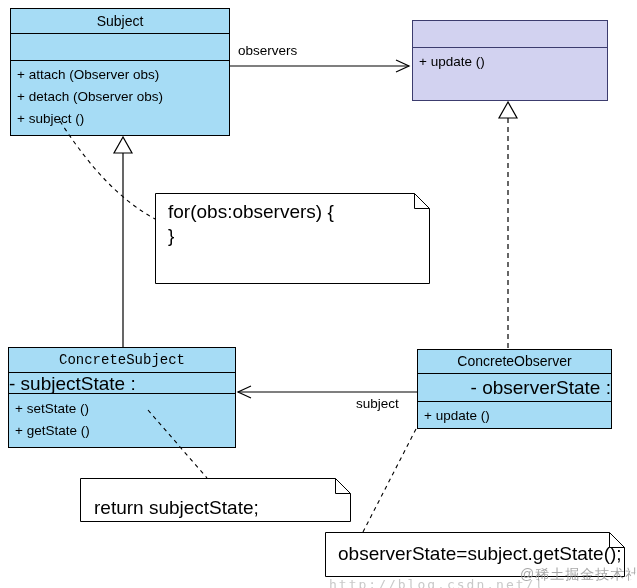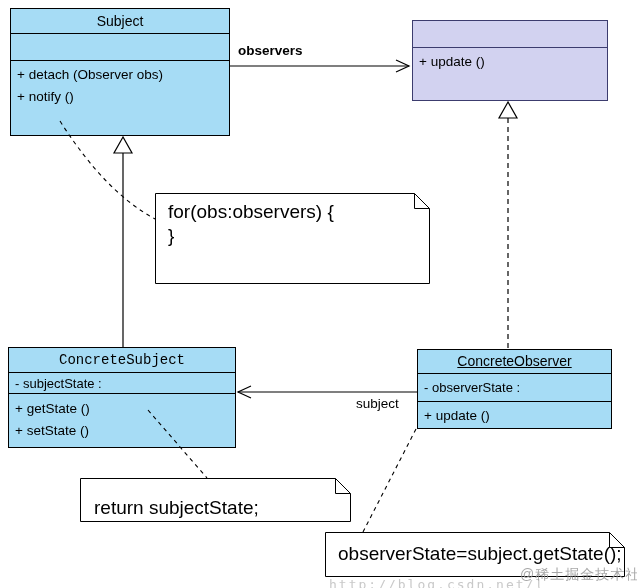--- a/index.html
+++ b/index.html
@@ -1,28 +1,28 @@
 <!DOCTYPE html>
 <html><head>
 <meta charset="utf-8">
 <style>
   html,body{margin:0;padding:0;background:#ffffff;}
   .canvas{
     position:relative;width:637px;height:588px;background:#ffffff;overflow:hidden;
-    font-family:"Liberation Sans","DejaVu Sans",sans-serif;color:#000;
+    font-family:"Liberation Sans","DejaVu Sans",sans-serif;color:#000;border-radius:24px;
   }
   .canvas *{box-sizing:border-box;}
 
   
   .uml-class{position:absolute;background:#a6dcf5;border:1px solid #000;z-index:1;}
   .uml-class.interface{background:#d2d2f0;border-color:#3c3c6e;}
   .uml-title{position:relative;border-bottom:1px solid #000;text-align:center;
     font-size:14px;}
   .interface .uml-title{border-color:#3c3c6e;}
-  .uml-attrs{border-bottom:1px solid #000;font-size:13px;padding-left:6px;overflow:hidden;}
+  .uml-attrs{border-bottom:1px solid #000;font-size:19px;overflow:hidden;}
   .interface .uml-attrs{border-color:#3c3c6e;}
   .uml-methods{font-size:13.5px;padding-left:6px;overflow:hidden;}
   .member{white-space:pre;}
 
   #cls-subject{left:10px;top:8px;width:220px;height:128px;}
   #cls-subject .uml-title{height:25px;line-height:24px;}
   #cls-subject .uml-attrs{height:27px;}
   #cls-subject .uml-methods{padding-top:3px;}
   #cls-subject .member{line-height:22px;}
 
@@ -31,78 +31,79 @@
   #cls-observer .uml-attrs{height:27px;}
   #cls-observer .member{line-height:27px;}
 
   #cls-csubject{left:8px;top:347px;width:228px;height:101px;}
   #cls-csubject .uml-title{height:25px;line-height:24px;font-family:Liberation Mono, monospace;}
   #cls-csubject .uml-attrs{height:21px;line-height:20px;}
   #cls-csubject .uml-methods{padding-top:4px;}
   #cls-csubject .member{line-height:22px;}
 
   #cls-cobserver{left:417px;top:349px;width:195px;height:80px;}
-  #cls-cobserver .uml-title{height:24px;line-height:23px;text-decoration:underline;}
-  #cls-cobserver .uml-attrs{height:28px;line-height:27px;}
+  #cls-cobserver .uml-title{height:24px;line-height:23px;}
+  #cls-cobserver .uml-attrs{height:28px;line-height:27px;text-align:right;}
   #cls-cobserver .member{line-height:27px;}
 
   .iface-icon{position:absolute;left:8px;top:7px;width:28px;height:12px;}
 
   
   svg.connectors{position:absolute;left:0;top:0;z-index:2;pointer-events:none;}
 
   
   .note-text{position:absolute;z-index:3;font-size:19px;}
   #note1-text{left:168px;top:200px;line-height:23.5px;}
   #note2-text{left:94px;top:490px;line-height:18px;margin-top:9px;}
   #note3-text{left:338px;top:545px;line-height:17px;text-align:center;}
   .note-line{white-space:pre;}
   .note-line.indent{padding-left:22px;}
 
   
   .edge-label{position:absolute;z-index:3;font-size:13.5px;background:transparent;}
-  #lbl-observers{left:238px;top:43px;font-weight:bold;}
+  #lbl-observers{left:238px;top:43px;}
   #lbl-subject{left:356px;top:396px;}
 
   
   .wm-url{position:absolute;left:329px;top:557px;z-index:4;
     font-family:"DejaVu Sans Mono","Liberation Mono",monospace;
     font-size:13px;color:rgba(195,195,195,0.9);letter-spacing:2px;white-space:nowrap;margin-top:20px;}
   .wm-cn{position:absolute;left:520px;top:566px;z-index:4;
     font-size:14px;color:rgba(150,150,150,0.85);letter-spacing:1px;white-space:nowrap;}
 </style>
 </head>
 <body>
 
 <div class="canvas">
 
   <div class="uml-class" id="cls-subject">
     <div class="uml-title">Subject</div>
     <div class="uml-attrs"></div>
     <div class="uml-methods">
+      <div class="member">+ attach (Observer obs)</div>
       <div class="member">+ detach (Observer obs)</div>
-      <div class="member">+ notify ()</div>
+      <div class="member">+ subject ()</div>
     </div>
   </div>
 
   <div class="uml-class interface" id="cls-observer">
     <div class="uml-attrs"></div>
     <div class="uml-methods">
       <div class="member">+ update ()</div>
     </div>
   </div>
 
   <div class="uml-class" id="cls-csubject">
     <div class="uml-title">ConcreteSubject</div>
     <div class="uml-attrs">
       <div class="member">- subjectState :</div>
     </div>
     <div class="uml-methods">
+      <div class="member">+ setState ()</div>
       <div class="member">+ getState ()</div>
-      <div class="member">+ setState ()</div>
     </div>
   </div>
 
   <div class="uml-class" id="cls-cobserver">
     <div class="uml-title">ConcreteObserver</div>
     <div class="uml-attrs">
       <div class="member">- observerState :</div>
     </div>
     <div class="uml-methods">
       <div class="member">+ update ()</div>

